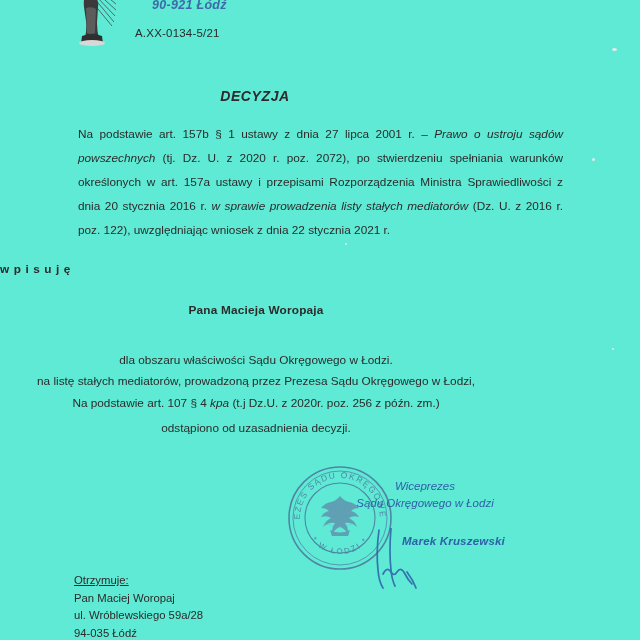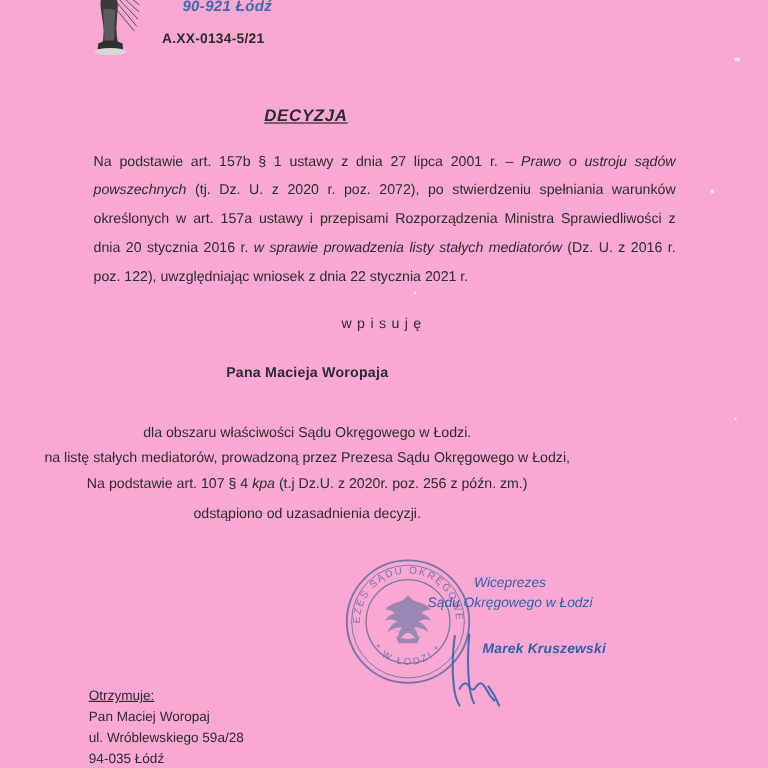--- a/index.html
+++ b/index.html
@@ -4,21 +4,21 @@
 <style>
   html, body {
     margin: 0;
     padding: 0;
     background: #ffffff;
   }
   .page {
     position: relative;
     width: 640px;
     height: 640px;
-    background: #f9a8d4;
+    background: #5eead4;
     overflow: hidden;
     font-family: "Liberation Sans", sans-serif;
     color: #2b2b2b;
   }
 
   
   .themis {
     position: absolute;
     left: 64px;
     top: -16px;
@@ -35,34 +35,32 @@
     color: #3f69a8;
     letter-spacing: 0.3px;
   }
   .ref-number {
     position: absolute;
     left: 135px;
     top: 27px;
     font-size: 11.5px;
     color: #2b2b2b;
     letter-spacing: 0.2px;
-    font-weight: bold;
   }
 
   
   .doc-title {
     position: absolute;
     left: 0;
     top: 88px;
     width: 510px;
     text-align: center;
     font-size: 14px;
     font-weight: bold;
     font-style: italic;
-    text-decoration: underline;
     letter-spacing: 0.6px;
   }
 
   
   .body-block {
     position: absolute;
     left: 78px;
     width: 485px;
     font-size: 11.8px;
     line-height: 24px;
@@ -73,23 +71,23 @@
     text-align: justify;
     text-justify: inter-word;
   }
   .ital { font-style: italic; }
 
   .wpisuje {
     position: absolute;
     left: 0;
     top: 262px;
     width: 640px;
-    text-align: center;
     font-size: 11.8px;
     letter-spacing: 4.5px;
+    font-weight: bold;
   }
 
   .center-line {
     position: absolute;
     left: 0;
     width: 512px;
     text-align: center;
     font-size: 11.8px;
   }
   .name-line {

